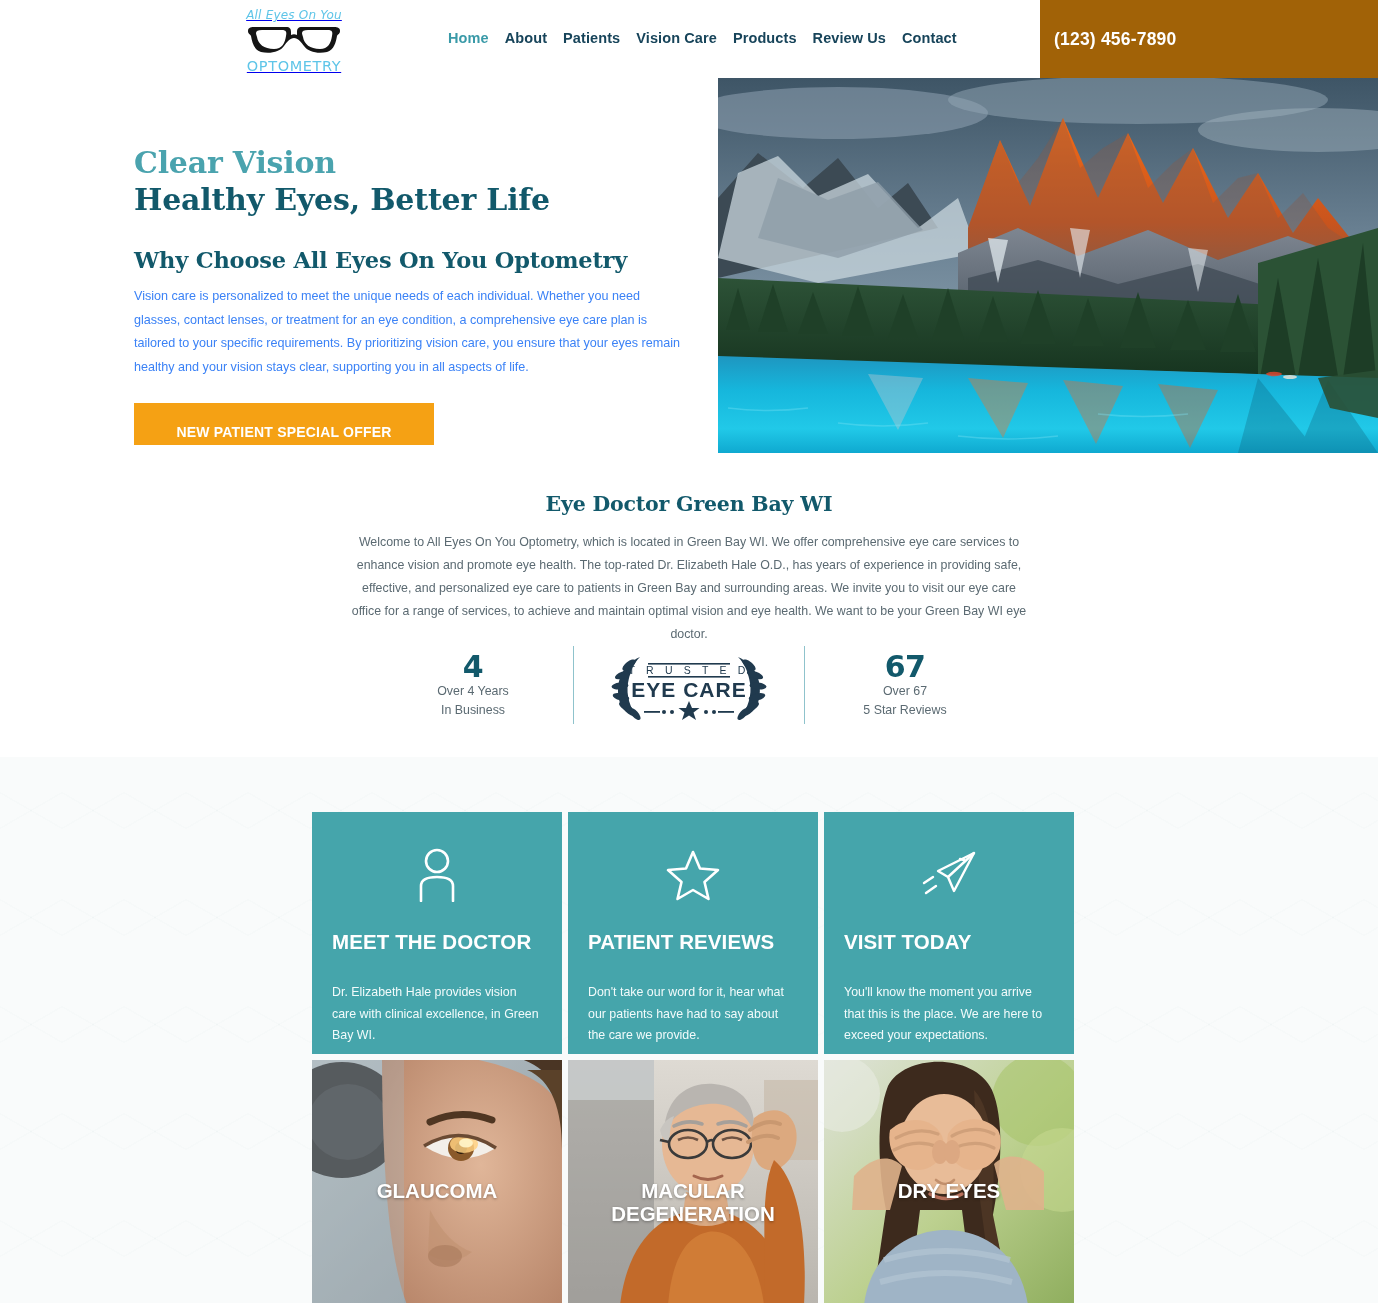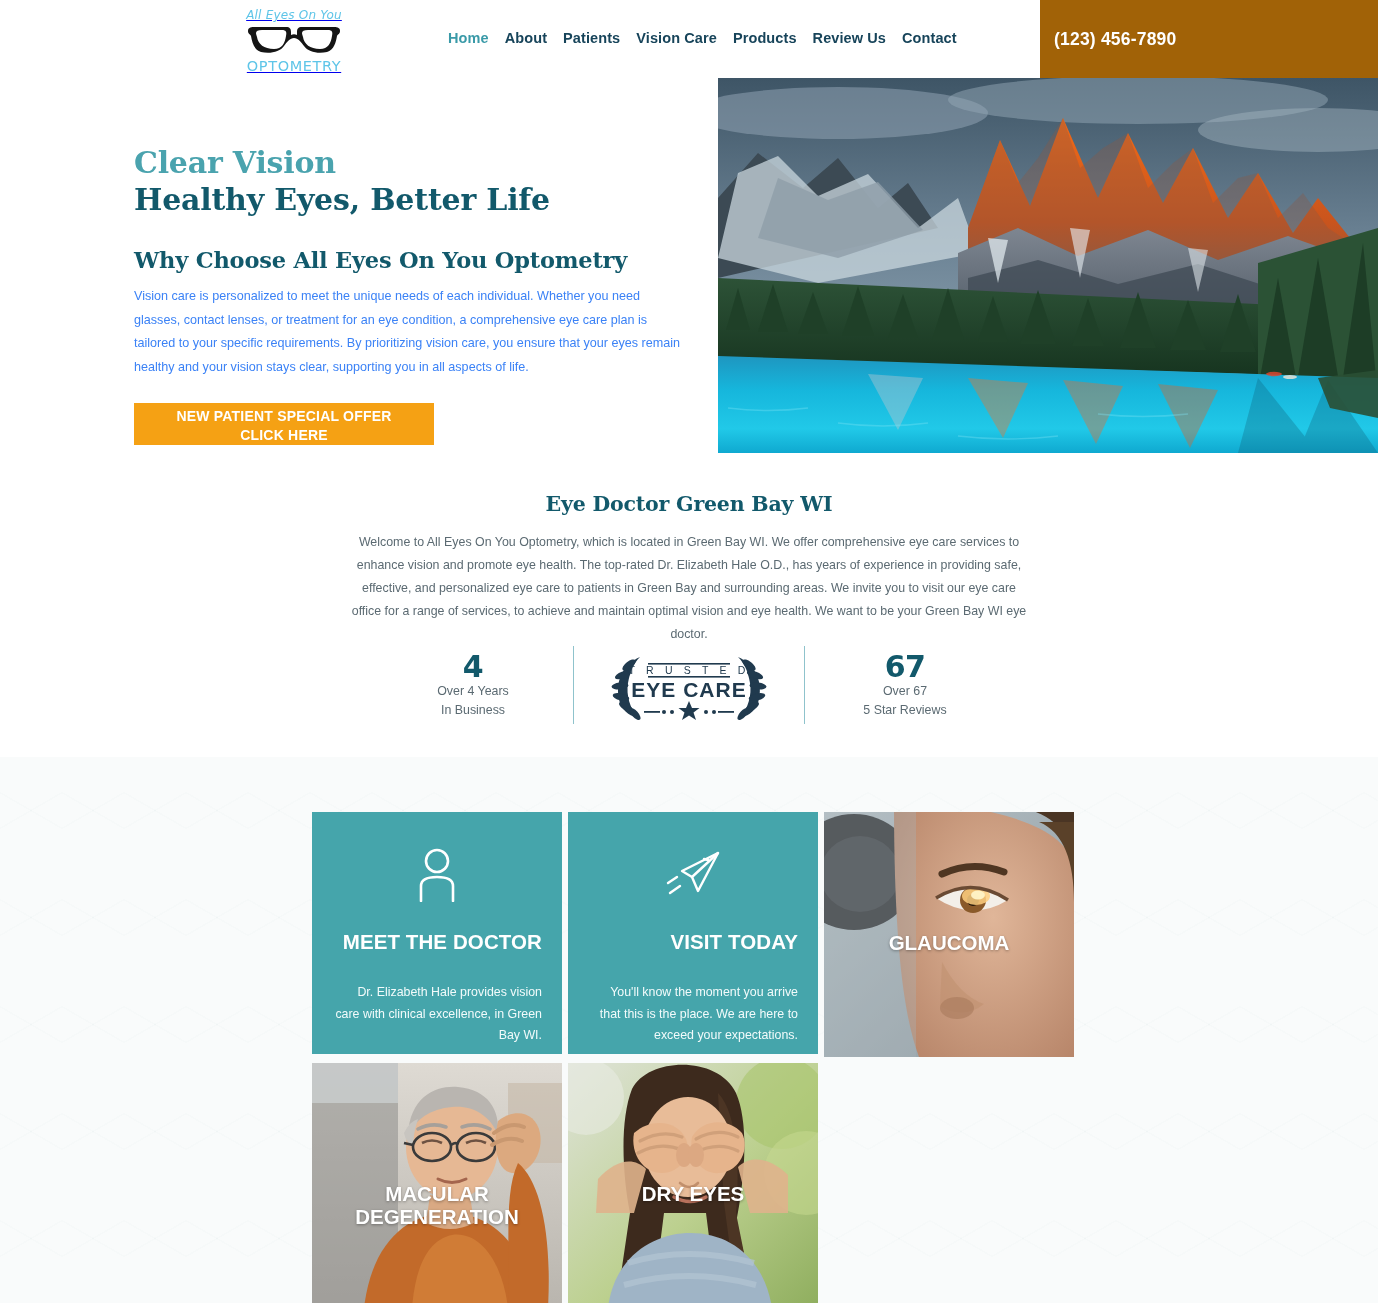--- a/index.html
+++ b/index.html
@@ -71,21 +71,21 @@
   .h-body {
     font-size: 12.6px; color: #3b82f6; line-height: 1.9; margin-top: 12px;
     width: 548px;
   }
   .cta {
     display: block; margin-top: 23px; width: 300px; height: 42px;
     background: #f5a114; border: none; color: #ffffff; cursor: pointer;
     font-family: "Liberation Sans", sans-serif; font-size: 14px; font-weight: bold;
     letter-spacing: .2px; line-height: 1.35; text-align: center; padding-top: 4px;
   }
-  .cta span { display:block; }
+  .cta span { display:block;margin-top:16px; }
 
   
   .intro { position: absolute; top: 492px; left: 0; width: 1378px; }
   .intro-title {
     text-align: center; font-family: "DejaVu Serif", serif; font-weight: bold;
     font-size: 20.5px; color: #12596b; letter-spacing: -.2px;
   }
   .intro-body {
     margin: 15px auto 0; width: 678px; text-align: center;
     font-size: 12.4px; color: #5b6a72; line-height: 1.85;
@@ -120,21 +120,21 @@
     background-size: 62px 107px, 62px 107px, 62px 107px;
     opacity: .85;
   }
 
   
   .grid {
     position: absolute; top: 812px; left: 312px; width: 762px;
     display: grid; grid-template-columns: 250px 250px 250px; gap: 6px 6px;
   }
   .tcard {
-    background: #45a5ab; height: 242px; color:#fff; text-align:right;
+    background: #45a5ab; height: 242px; color:#fff; text-align:left;
     padding: 34px 20px 0; cursor: pointer;
   }
   .tcard-icon { height: 58px; display:flex; align-items:center; justify-content:center; }
   .tcard-icon svg { display:block; }
   .tcard-title {
     margin-top: 26px; font-size: 20.5px; font-weight: bold; letter-spacing: .1px;
     color: #ffffff;
   }
   .tcard-body {
     margin-top: 28px; font-size: 12.4px; line-height: 1.75; color: #f2fbfb;
@@ -369,20 +369,29 @@
       <div class="tcard-icon">
         <svg width="46" height="54" viewBox="0 0 46 54" fill="none" stroke="#ffffff" stroke-width="2.6">
           <circle cx="23" cy="13" r="11"></circle>
           <path d="M7 53 L7 38 C7 32 12 29 23 29 C34 29 39 32 39 38 L39 53" stroke-linecap="round"></path>
         </svg>
       </div>
       <div class="tcard-title">MEET THE DOCTOR</div>
       <div class="tcard-body">Dr. Elizabeth Hale provides vision care with clinical excellence, in Green Bay WI.</div>
     </div>
 
+    <div class="tcard">
+      <div class="tcard-icon">
+        <svg width="54" height="52" viewBox="0 0 54 52" fill="none" stroke="#ffffff" stroke-width="2.6" stroke-linejoin="round">
+          <path d="M27 3 L34 19.5 L52 21 L38.5 33 L42.5 50 L27 41 L11.5 50 L15.5 33 L2 21 L20 19.5 Z"></path>
+        </svg>
+      </div>
+      <div class="tcard-title">PATIENT REVIEWS</div>
+      <div class="tcard-body">Don't take our word for it, hear what our patients have had to say about the care we provide.</div>
+    </div>
 
     <div class="tcard">
       <div class="tcard-icon">
         <svg width="58" height="52" viewBox="0 0 58 52" fill="none" stroke="#ffffff" stroke-width="2.4" stroke-linejoin="round" stroke-linecap="round">
           <path d="M54 4 L18 22 L28 28 L34 42 Z"></path>
           <path d="M54 4 L28 28"></path>
           <path d="M40 10 L44 11"></path>
           <path d="M4 34 L13 28"></path>
           <path d="M6 44 L16 37"></path>
         </svg>

